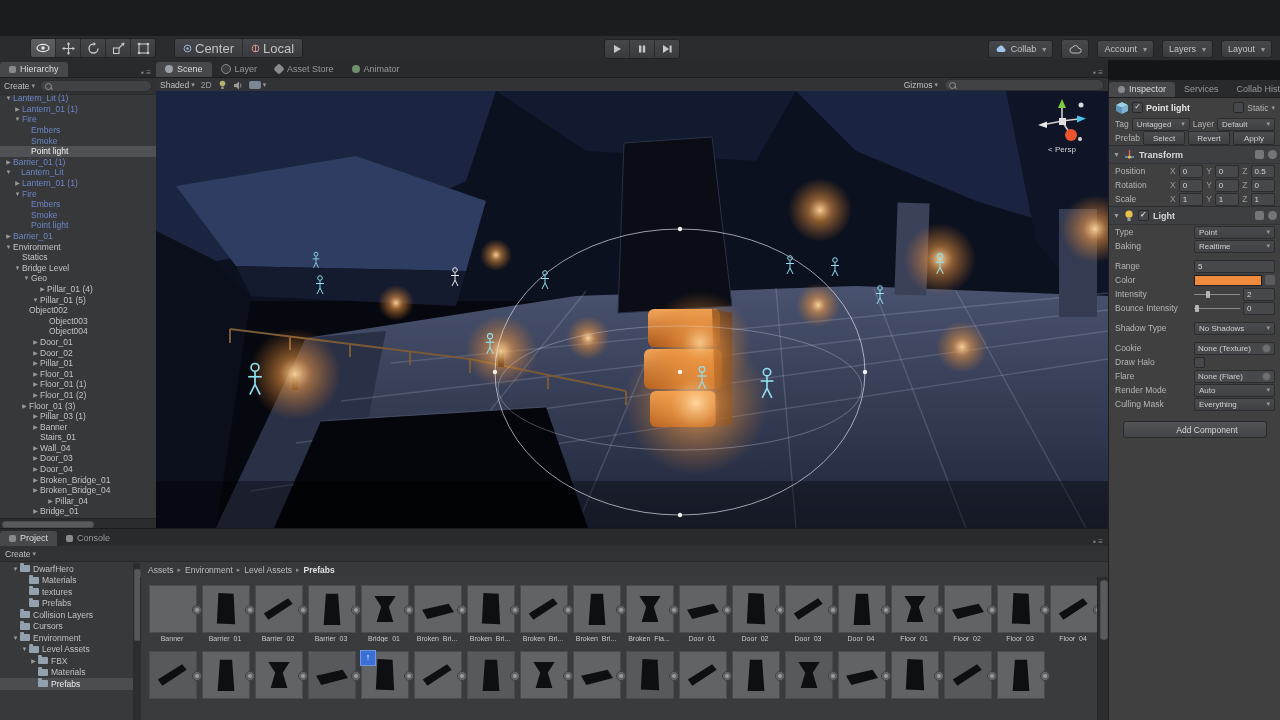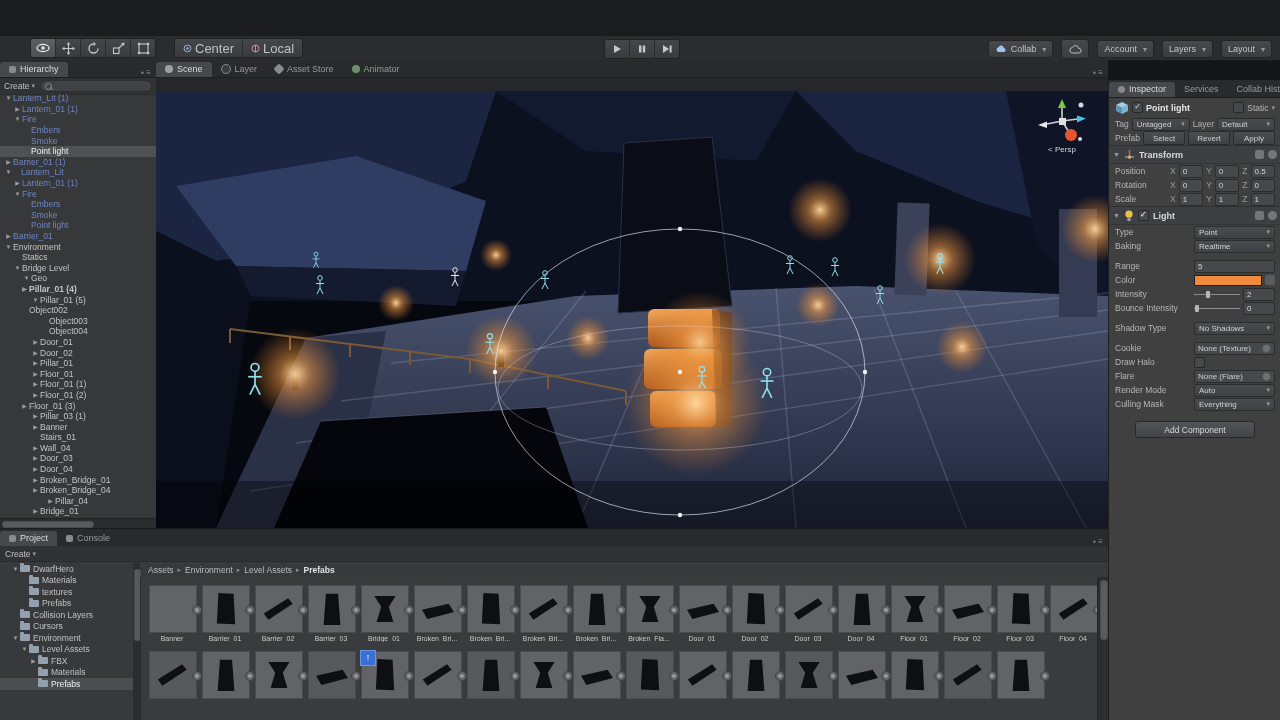--- a/index.html
+++ b/index.html
@@ -76,21 +76,21 @@
   .gear{border-radius:50%;position:relative;}
   .swatch{flex:1;height:9px;border:1px solid #1e1f21;}
   .eyedrop{width:10px;height:10px;background:#5a5b5e;border-radius:2px;flex:none;}
   .slider{flex:1;height:10px;position:relative;}
   .slider .track{position:absolute;left:0;right:0;top:5px;height:1px;background:#8a8b8e;}
   .slider .knob{position:absolute;top:2px;width:4px;height:7px;background:#b5b5b8;border-radius:1px;}
   .valbox{width:24px;flex:none;}
   .objfield{flex:1;background:#47484c;border:1px solid #2b2c2e;border-radius:2px;height:11px;display:flex;align-items:center;padding:0 3px;font-size:8px;color:#cfcfcf;}
   .objpick{margin-left:auto;width:7px;height:7px;border-radius:50%;background:#6f7073;border:1px solid #55565a;}
   .pbtn{flex:1;height:12px;background:linear-gradient(#4c4d51,#3f4044);border:1px solid #2a2b2d;border-radius:2px;font-size:8px;color:#cfcfcf;display:flex;align-items:center;justify-content:center;}
-  #add-comp{margin:10px auto 0 auto;width:118px;height:15px;background:linear-gradient(#525356,#434447);border:1px solid #28292b;border-radius:3px;font-size:8.5px;color:#d8d8d8;display:flex;align-items:center;justify-content:center;}
+  #add-comp{margin:10px auto 0 auto;width:118px;height:15px;background:linear-gradient(#525356,#434447);border:1px solid #28292b;border-radius:3px;font-size:8.5px;color:#d8d8d8;display:flex;align-items:center;justify-content:center;padding-left:24px;}
   .gap6{height:6px;}
 
   
   #bottompanel{left:0;top:528px;width:1108px;height:192px;background:#38393b;border-top:1px solid #1b1c1e;}
   #proj-create-band{position:absolute;left:0;top:17px;width:1108px;height:15px;background:#313234;border-bottom:1px solid #28292b;display:flex;align-items:center;}
   #breadcrumb{position:absolute;left:148px;top:34px;width:950px;height:14px;display:flex;align-items:center;font-size:8.5px;color:#bdbdbd;gap:4px;}
   .crumb-sep{color:#8b8b8b;font-size:7px;}
   .crumb.last{font-weight:bold;color:#e0e0e0;}
   #project-tree{position:absolute;left:0;top:34px;width:133px;bottom:0;overflow:hidden;}
   .trow{height:11.5px;display:flex;align-items:center;font-size:8.5px;color:#c2c2c2;white-space:nowrap;}
@@ -313,21 +313,21 @@
         <span>Statics</span>
       </div>
       <div class="hrow white" style="padding-left: 13px;">
         <span class="arr">▼</span>
         <span>Bridge Level</span>
       </div>
       <div class="hrow white" style="padding-left: 22px;">
         <span class="arr">▼</span>
         <span>Geo</span>
       </div>
-      <div class="hrow white" style="padding-left: 20px; font-weight: bold;">
+      <div class="hrow white" style="padding-left: 38px;">
         <span class="arr">▶</span>
         <span>Pillar_01 (4)</span>
       </div>
       <div class="hrow white" style="padding-left: 31px;">
         <span class="arr">▼</span>
         <span>Pillar_01 (5)</span>
       </div>
       <div class="hrow white" style="padding-left: 20px;">
         <span class="arr"></span>
         <span>Object002</span>
@@ -432,20 +432,44 @@
         <span class="sicon" style="width:8px;height:8px;background:#8a8a8d;transform:rotate(45deg)"></span>
         <span>Asset Store</span>
       </div>
       <div class="ptab">
         <span class="sicon" style="width:8px;height:8px;border-radius:50%;background:#6f8f6f"></span>
         <span>Animator</span>
       </div>
       <div class="tab-sp"></div>
       <div class="menu-dots">▪ ≡</div>
     </div>
+  <div id="scene-toolbar">
+    <div class="sdd">
+        <span>Shaded</span>
+      </div>
+    <span class="s2d">2D</span>
+    <svg width="9" height="10" viewBox="0 0 9 10">
+        <circle cx="4.5" cy="3.5" r="2.8" fill="#b9b06a"></circle>
+        <rect x="3.2" y="6.5" width="2.6" height="2.5" fill="#8d8d8d"></rect>
+      </svg>
+    <svg width="10" height="9" viewBox="0 0 10 9">
+        <path d="M1 3 L3 3 L6 0.5 L6 8.5 L3 6 L1 6 Z" fill="#9a9a9a"></path>
+        <path d="M7.2 2.5 A3 3 0 0 1 7.2 6.5" fill="none" stroke="#9a9a9a"></path>
+      </svg>
+    <div class="sdd">
+        <span class="sicon" style="width:12px;height:8px;background:#7b8794"></span>
+      </div>
+    <div class="tab-sp"></div>
+    <div class="sdd">
+        <span>Gizmos</span>
+      </div>
+    <div class="searchpill" style="flex:none;width:150px">
+        <span class="mag"></span>
+      </div>
+  </div>
 
   <div id="viewport">
     <svg id="vp" width="952" height="437" viewBox="0 0 952 437">
       <defs>
         <linearGradient id="floorGrad" x1="0" y1="0" x2="0" y2="1">
           <stop offset="0" stop-color="#49526e"></stop>
             <stop offset="1" stop-color="#20263a"></stop>
         </linearGradient>
         <radialGradient id="glowG">
           <stop offset="0" stop-color="#ffd9a0" stop-opacity="0.95"></stop>

